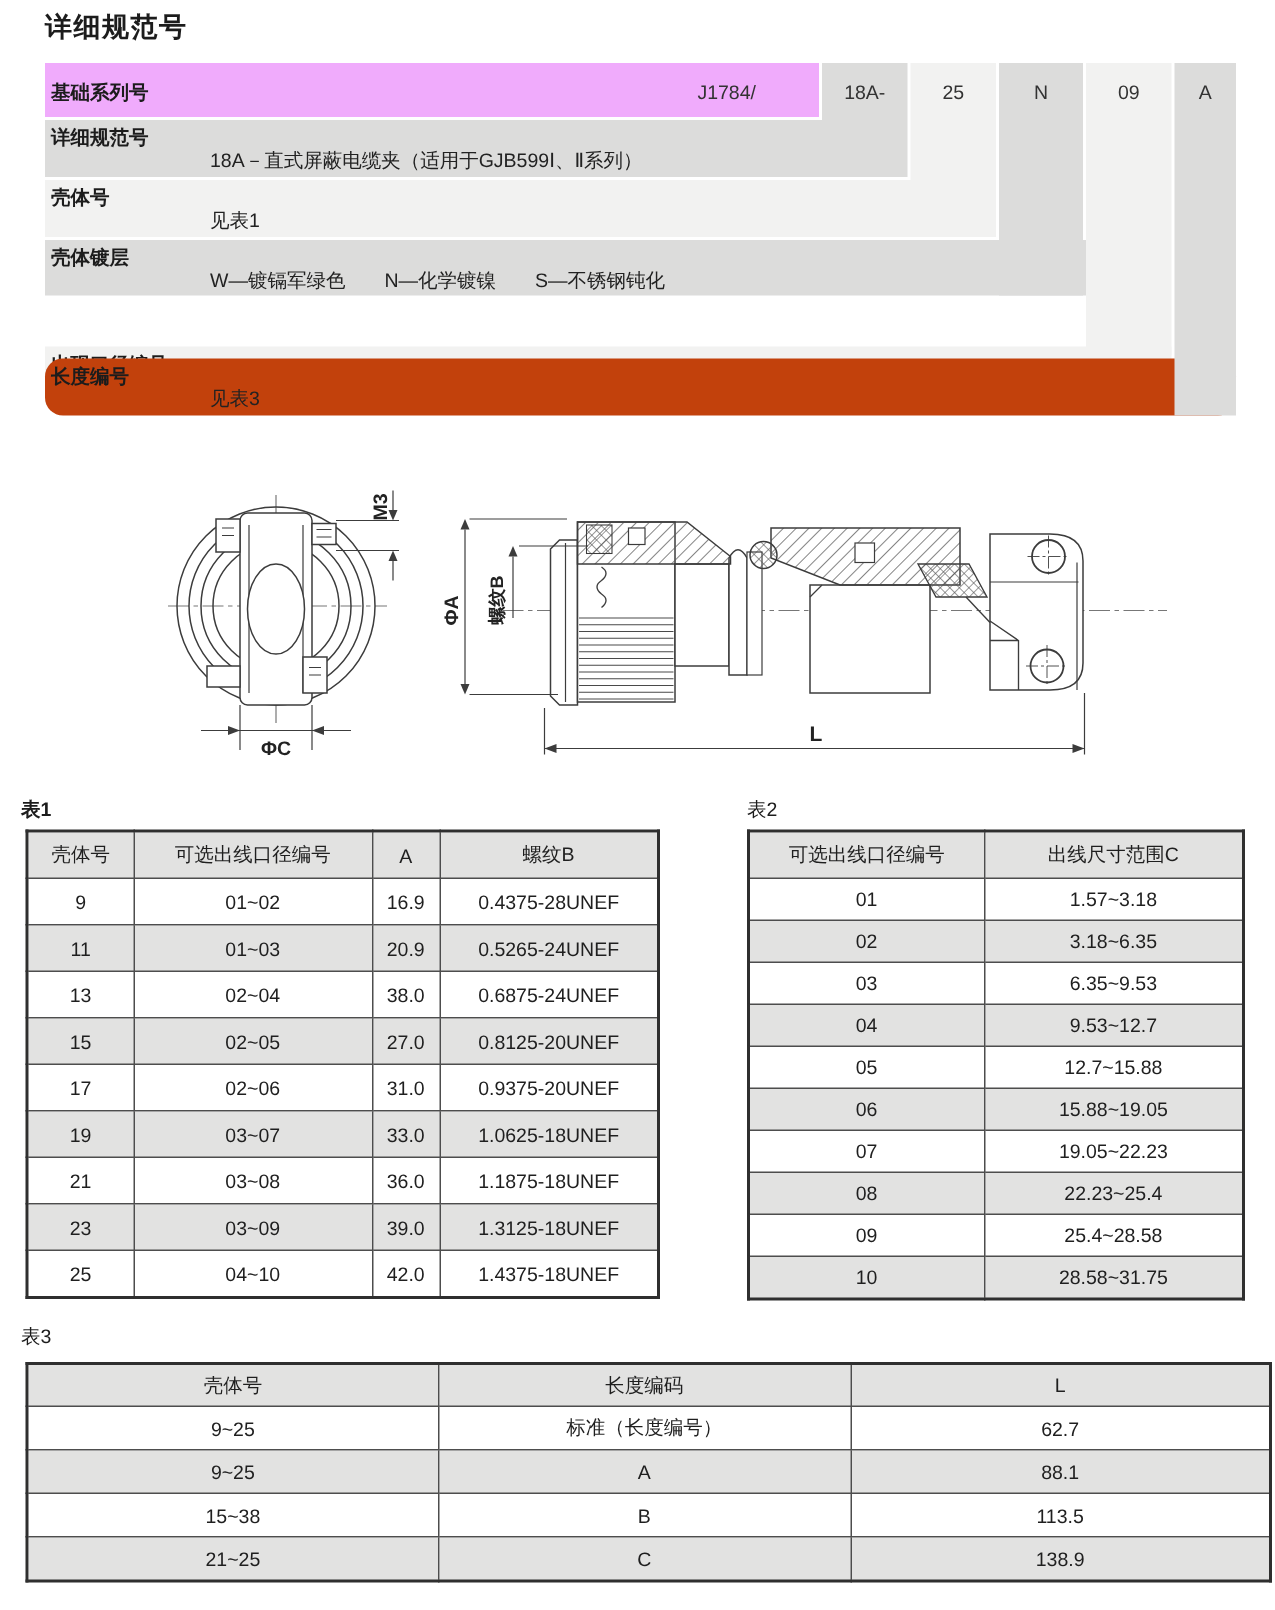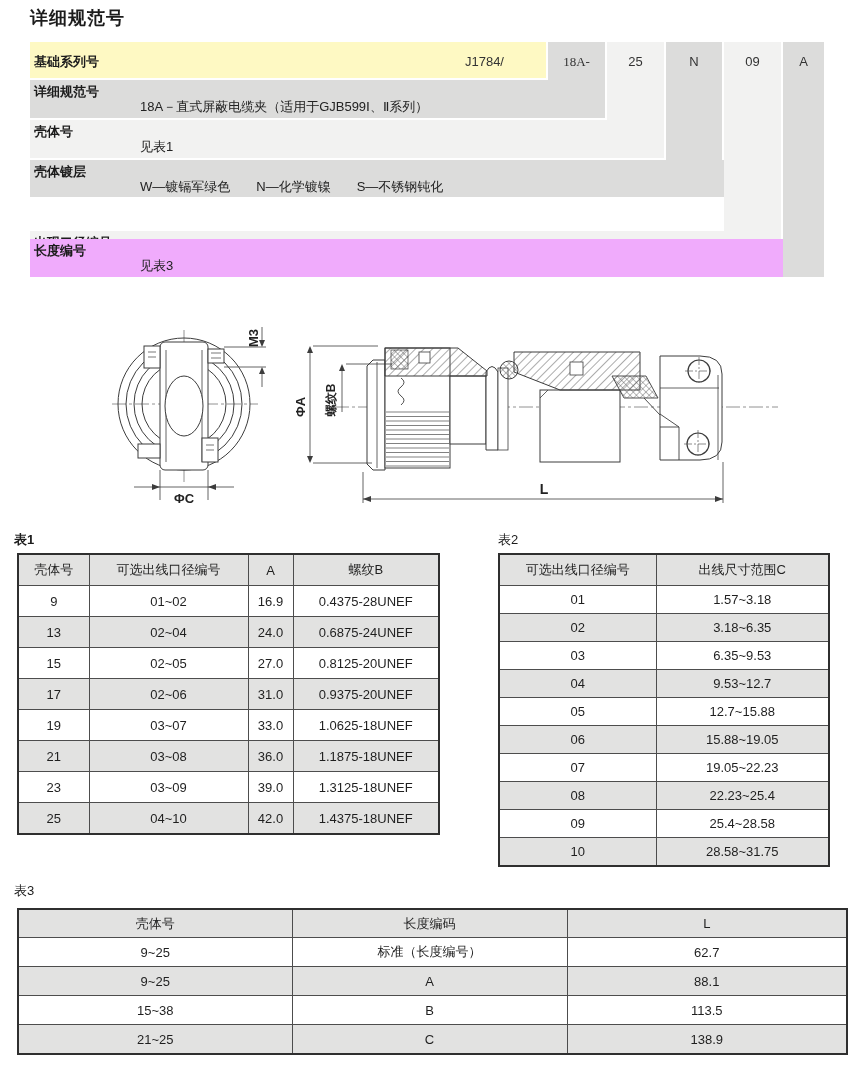--- a/index.html
+++ b/index.html
@@ -26,46 +26,46 @@
   svg text{font-family:"Liberation Sans","DejaVu Sans",sans-serif;}
 </style>
 </head>
 <body>
 
 <div id="page">
 
   <div class="abs" id="page-title">详细规范号</div>
 
   <div>
-    <div class="band" style="top:42px;height:36px;width:516px;background:#fef9c3;">
+    <div class="band" style="top:42px;height:36px;width:516px;background:#f0abfc;">
       <span class="lbl" style="top:11px;">基础系列号</span>
       <span style="position:absolute;right:42px;top:12px;font-size:13px;color:#333;">J1784/</span>
     </div>
     <div class="band" style="top:80px;height:38px;width:533px;background:#dcdcdb;">
       <span class="lbl">详细规范号</span>
       <span class="desc">18A－直式屏蔽电缆夹（适用于GJB599Ⅰ、Ⅱ系列）</span>
     </div>
     <div class="band" style="top:120px;height:38px;width:634px;background:#f2f2f1;">
       <span class="lbl">壳体号</span>
       <span class="desc">见表1</span>
     </div>
     <div class="band" style="top:160px;height:37px;width:708px;background:#dcdcdb;">
       <span class="lbl">壳体镀层</span>
       <span class="desc">W—镀镉军绿色　　N—化学镀镍　　S—不锈钢钝化</span>
     </div>
     <div class="band" style="top:199px;height:38px;width:751px;background:#f2f2f1;margin-top:32px;">
       <span class="lbl">出现口径编号</span>
       <span class="desc">见表2</span>
     </div>
-    <div class="band" style="top:239px;height:38px;width:794px;background:#f0abfc;">
+    <div class="band" style="top:239px;height:38px;width:794px;background:#c2410c;border-radius:12px;">
       <span class="lbl">长度编号</span>
       <span class="desc">见表3</span>
     </div>
 
-    <div class="codecell" style="left:548px;width:57px;height:76px;background:#dcdcdb;font-family:Liberation Serif, serif;">18A-</div>
+    <div class="codecell" style="left:548px;width:57px;height:76px;background:#dcdcdb;">18A-</div>
     <div class="codecell" style="left:607px;width:57px;height:116px;background:#f2f2f1;">25</div>
     <div class="codecell" style="left:666px;width:56px;height:155px;background:#dcdcdb;">N</div>
     <div class="codecell" style="left:724px;width:57px;height:195px;background:#f2f2f1;">09</div>
     <div class="codecell" style="left:783px;width:41px;height:235px;background:#dcdcdb;">A</div>
   </div>
 
   <svg class="abs" style="left:90px;top:296px;" width="690" height="218" viewBox="90 296 690 218">
     <defs>
       <pattern id="hatch" width="6" height="6" patternUnits="userSpaceOnUse" patternTransform="rotate(45)">
         <line x1="0" y1="0" x2="0" y2="6" stroke="#5a5a5a" stroke-width="1"></line>
@@ -188,23 +188,29 @@
         </tr>
       </thead>
       <tbody>
         <tr>
           <td>9</td>
           <td>01~02</td>
           <td>16.9</td>
           <td>0.4375-28UNEF</td>
         </tr>
         <tr>
+          <td>11</td>
+          <td>01~03</td>
+          <td>20.9</td>
+          <td>0.5265-24UNEF</td>
+        </tr>
+        <tr>
           <td>13</td>
           <td>02~04</td>
-          <td>24.0</td>
+          <td>38.0</td>
           <td>0.6875-24UNEF</td>
         </tr>
         <tr>
           <td>15</td>
           <td>02~05</td>
           <td>27.0</td>
           <td>0.8125-20UNEF</td>
         </tr>
         <tr>
           <td>17</td>

